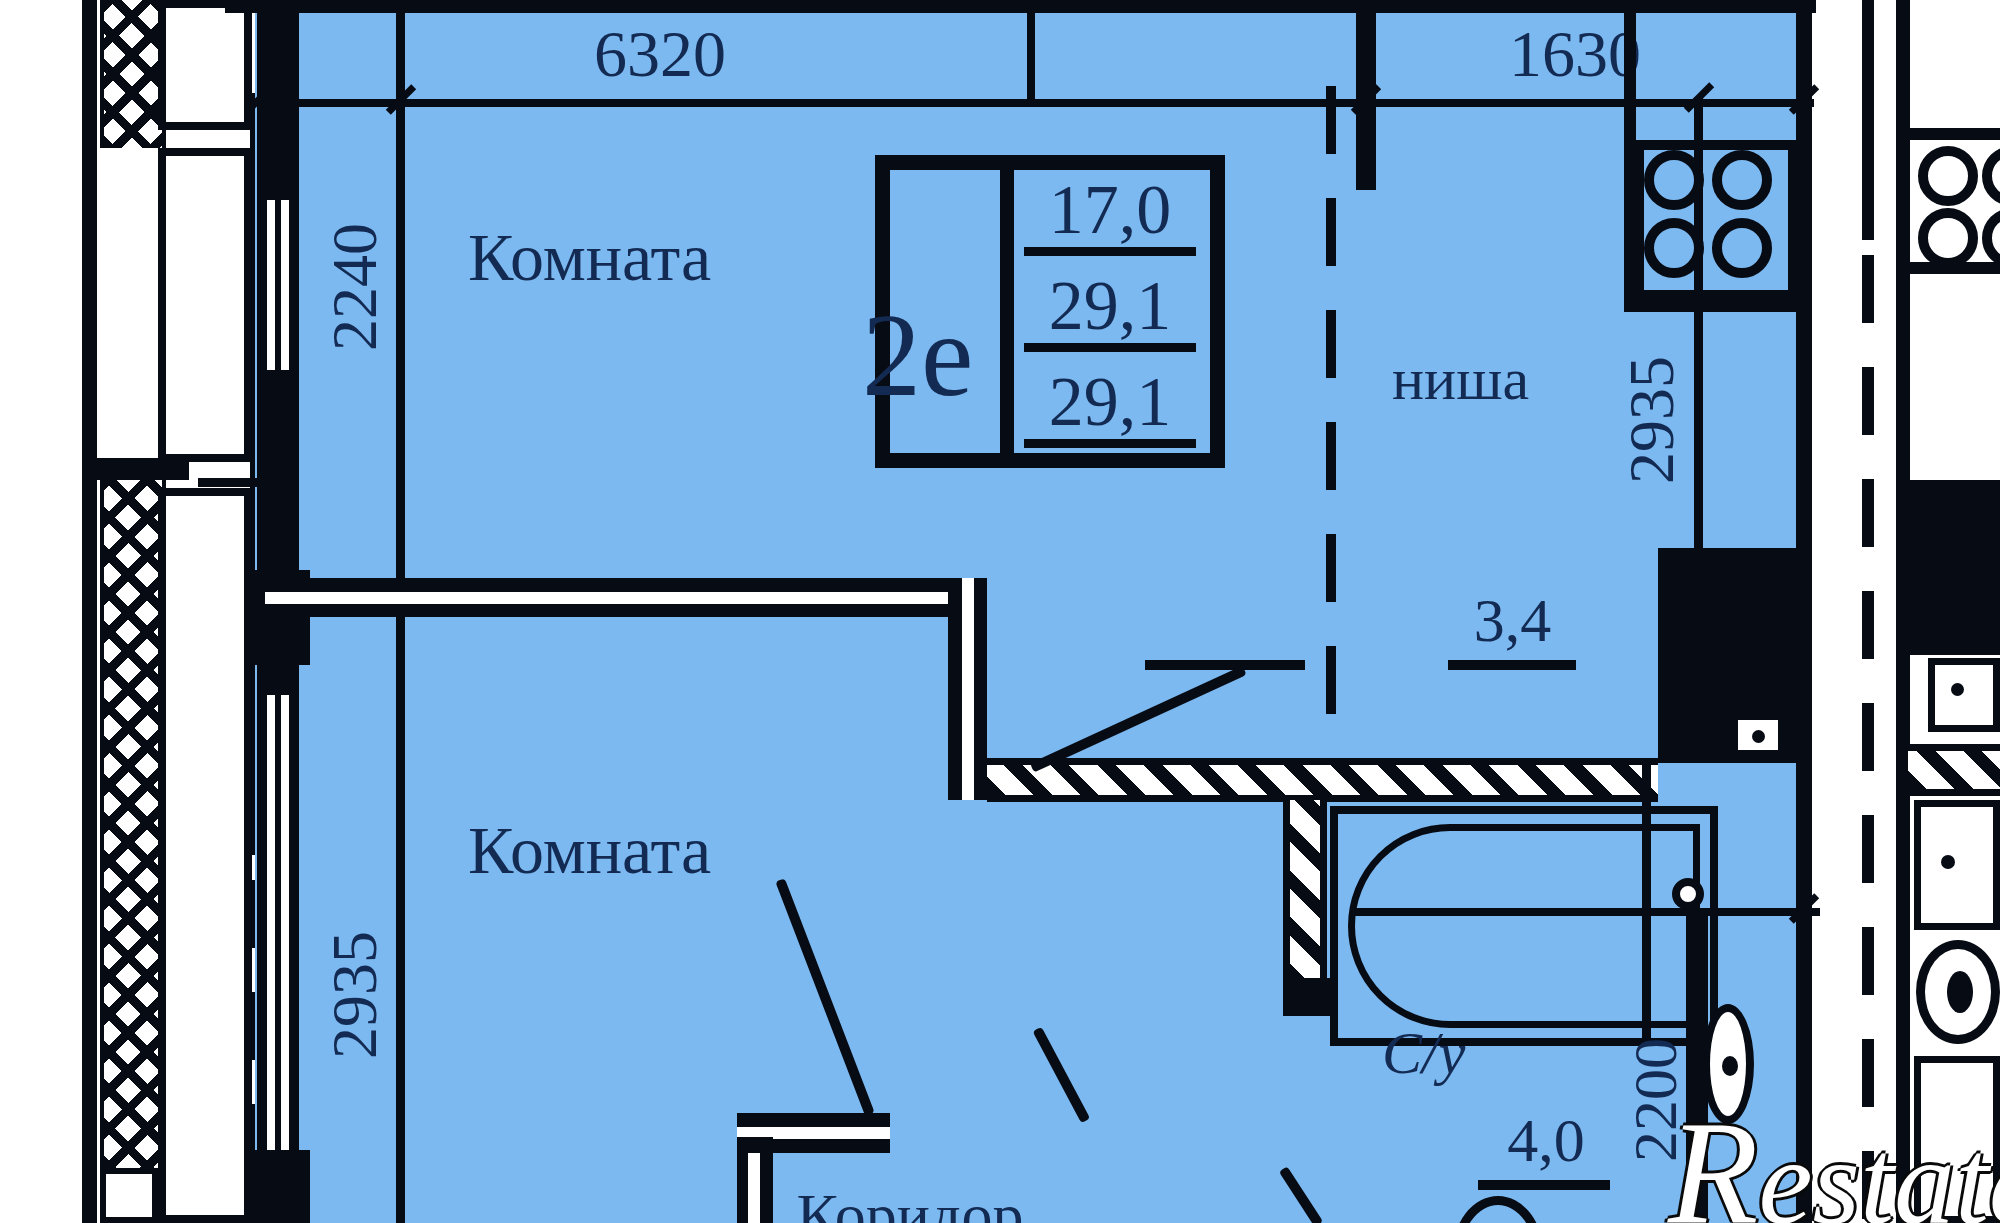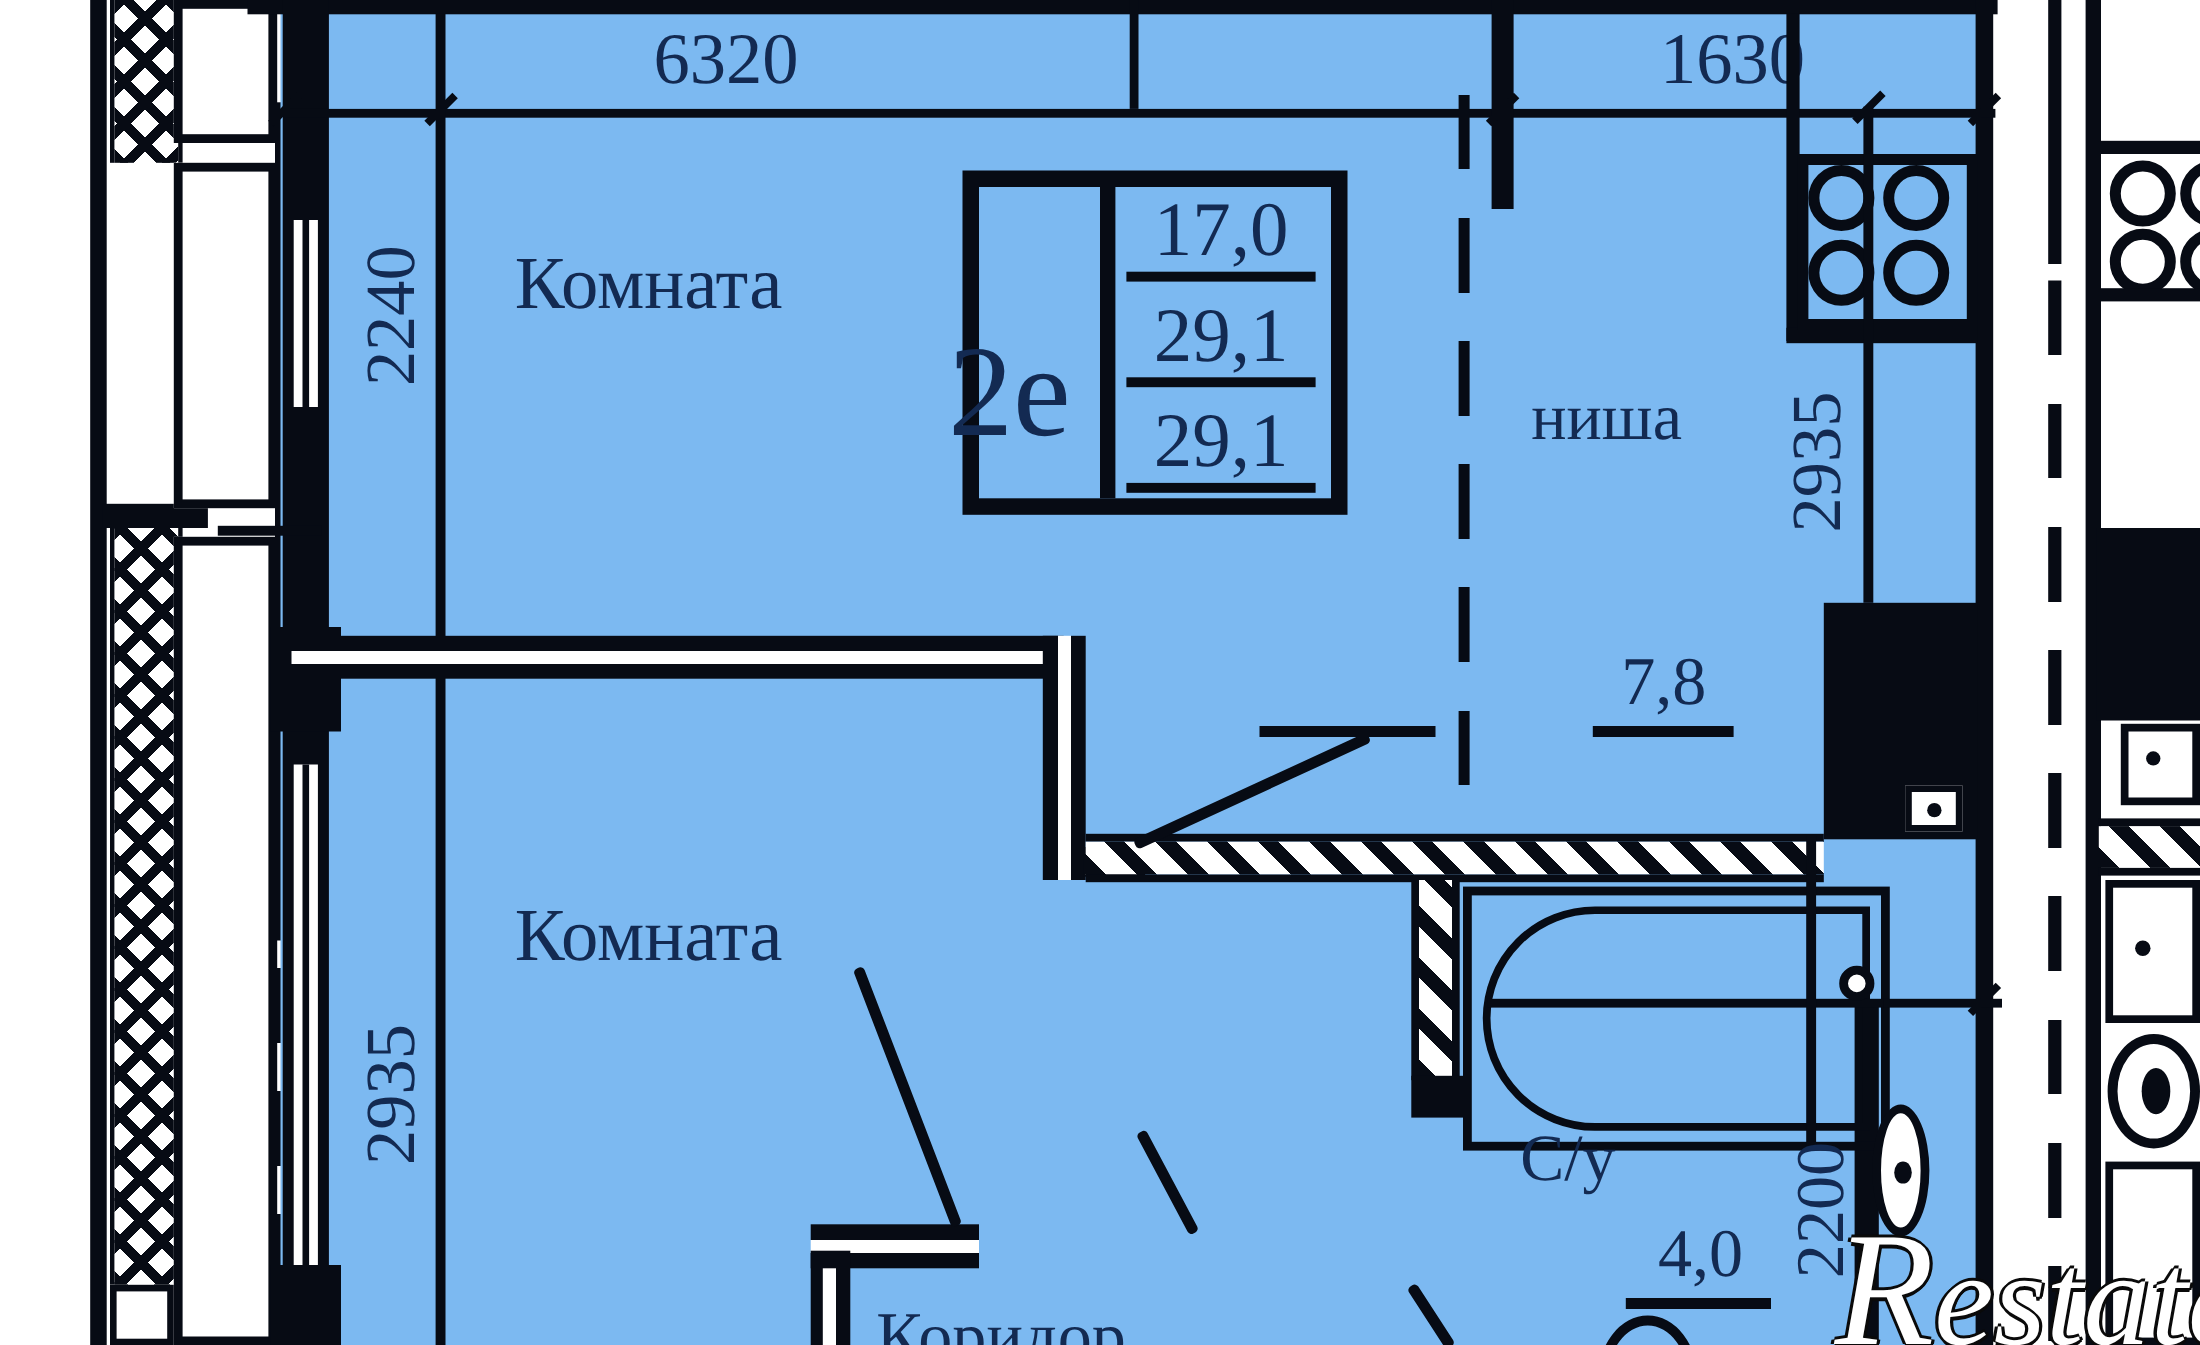--- a/index.html
+++ b/index.html
@@ -124,23 +124,23 @@
 
   <div class="leaf" style="left:780px;top:875px;width:251px;transform:rotate(69deg);"></div>
   <div class="leaf" style="left:1037px;top:1024px;width:104px;transform:rotate(62deg);"></div>
   <div class="leaf" style="left:1283px;top:1164px;width:66px;transform:rotate(57deg);"></div>
   <div class="leaf" style="left:1032px;top:763px;width:234px;transform:rotate(-24.7deg);"></div>
 
   <div class="txt" style="left:468px;top:222px;font-size:68px;">Комната</div>
   <div class="txt" style="left:468px;top:815px;font-size:68px;">Комната</div>
   <div class="txt" style="left:1392px;top:348px;font-size:60px;">ниша</div>
   <div class="underline" style="left:1145px;top:660px;width:160px;"></div>
-  <div class="txt ctr" style="left:1450px;top:588px;width:125px;font-size:62px;">7,8</div>
+  <div class="txt ctr" style="left:1450px;top:588px;width:125px;font-size:62px;">3,4</div>
   <div class="underline" style="left:1448px;top:660px;width:128px;"></div>
-  <div class="txt" style="left:1382px;top:1022px;font-size:60px;">С/у</div>
+  <div class="txt" style="left:1382px;top:1022px;font-size:60px;font-style:italic;">С/у</div>
   <div class="txt ctr" style="left:1490px;top:1108px;width:112px;font-size:62px;">4,0</div>
   <div class="underline" style="left:1478px;top:1180px;width:132px;"></div>
   <div class="txt vtxt" style="left:1555px;top:1065px;width:200px;height:70px;font-size:62px;">2200</div>
   <div class="txt ctr" style="left:760px;top:1183px;width:300px;font-size:62px;">Коридор</div>
 
   <div class="abs" style="left:875px;top:155px;width:350px;height:313px;border:15px solid #070b14;box-sizing:border-box;">
     <div class="blk" style="left:110px;top:0;width:14px;height:100%;"></div>
     <div class="txt" style="left:-28px;top:78px;font-size:118px;margin-top:47px;">2е</div>
     <div class="txt ctr" style="left:134px;top:4px;width:172px;font-size:70px;border-bottom:9px solid #070b14;">17,0</div>
     <div class="txt ctr" style="left:134px;top:100px;width:172px;font-size:70px;border-bottom:9px solid #070b14;">29,1</div>

